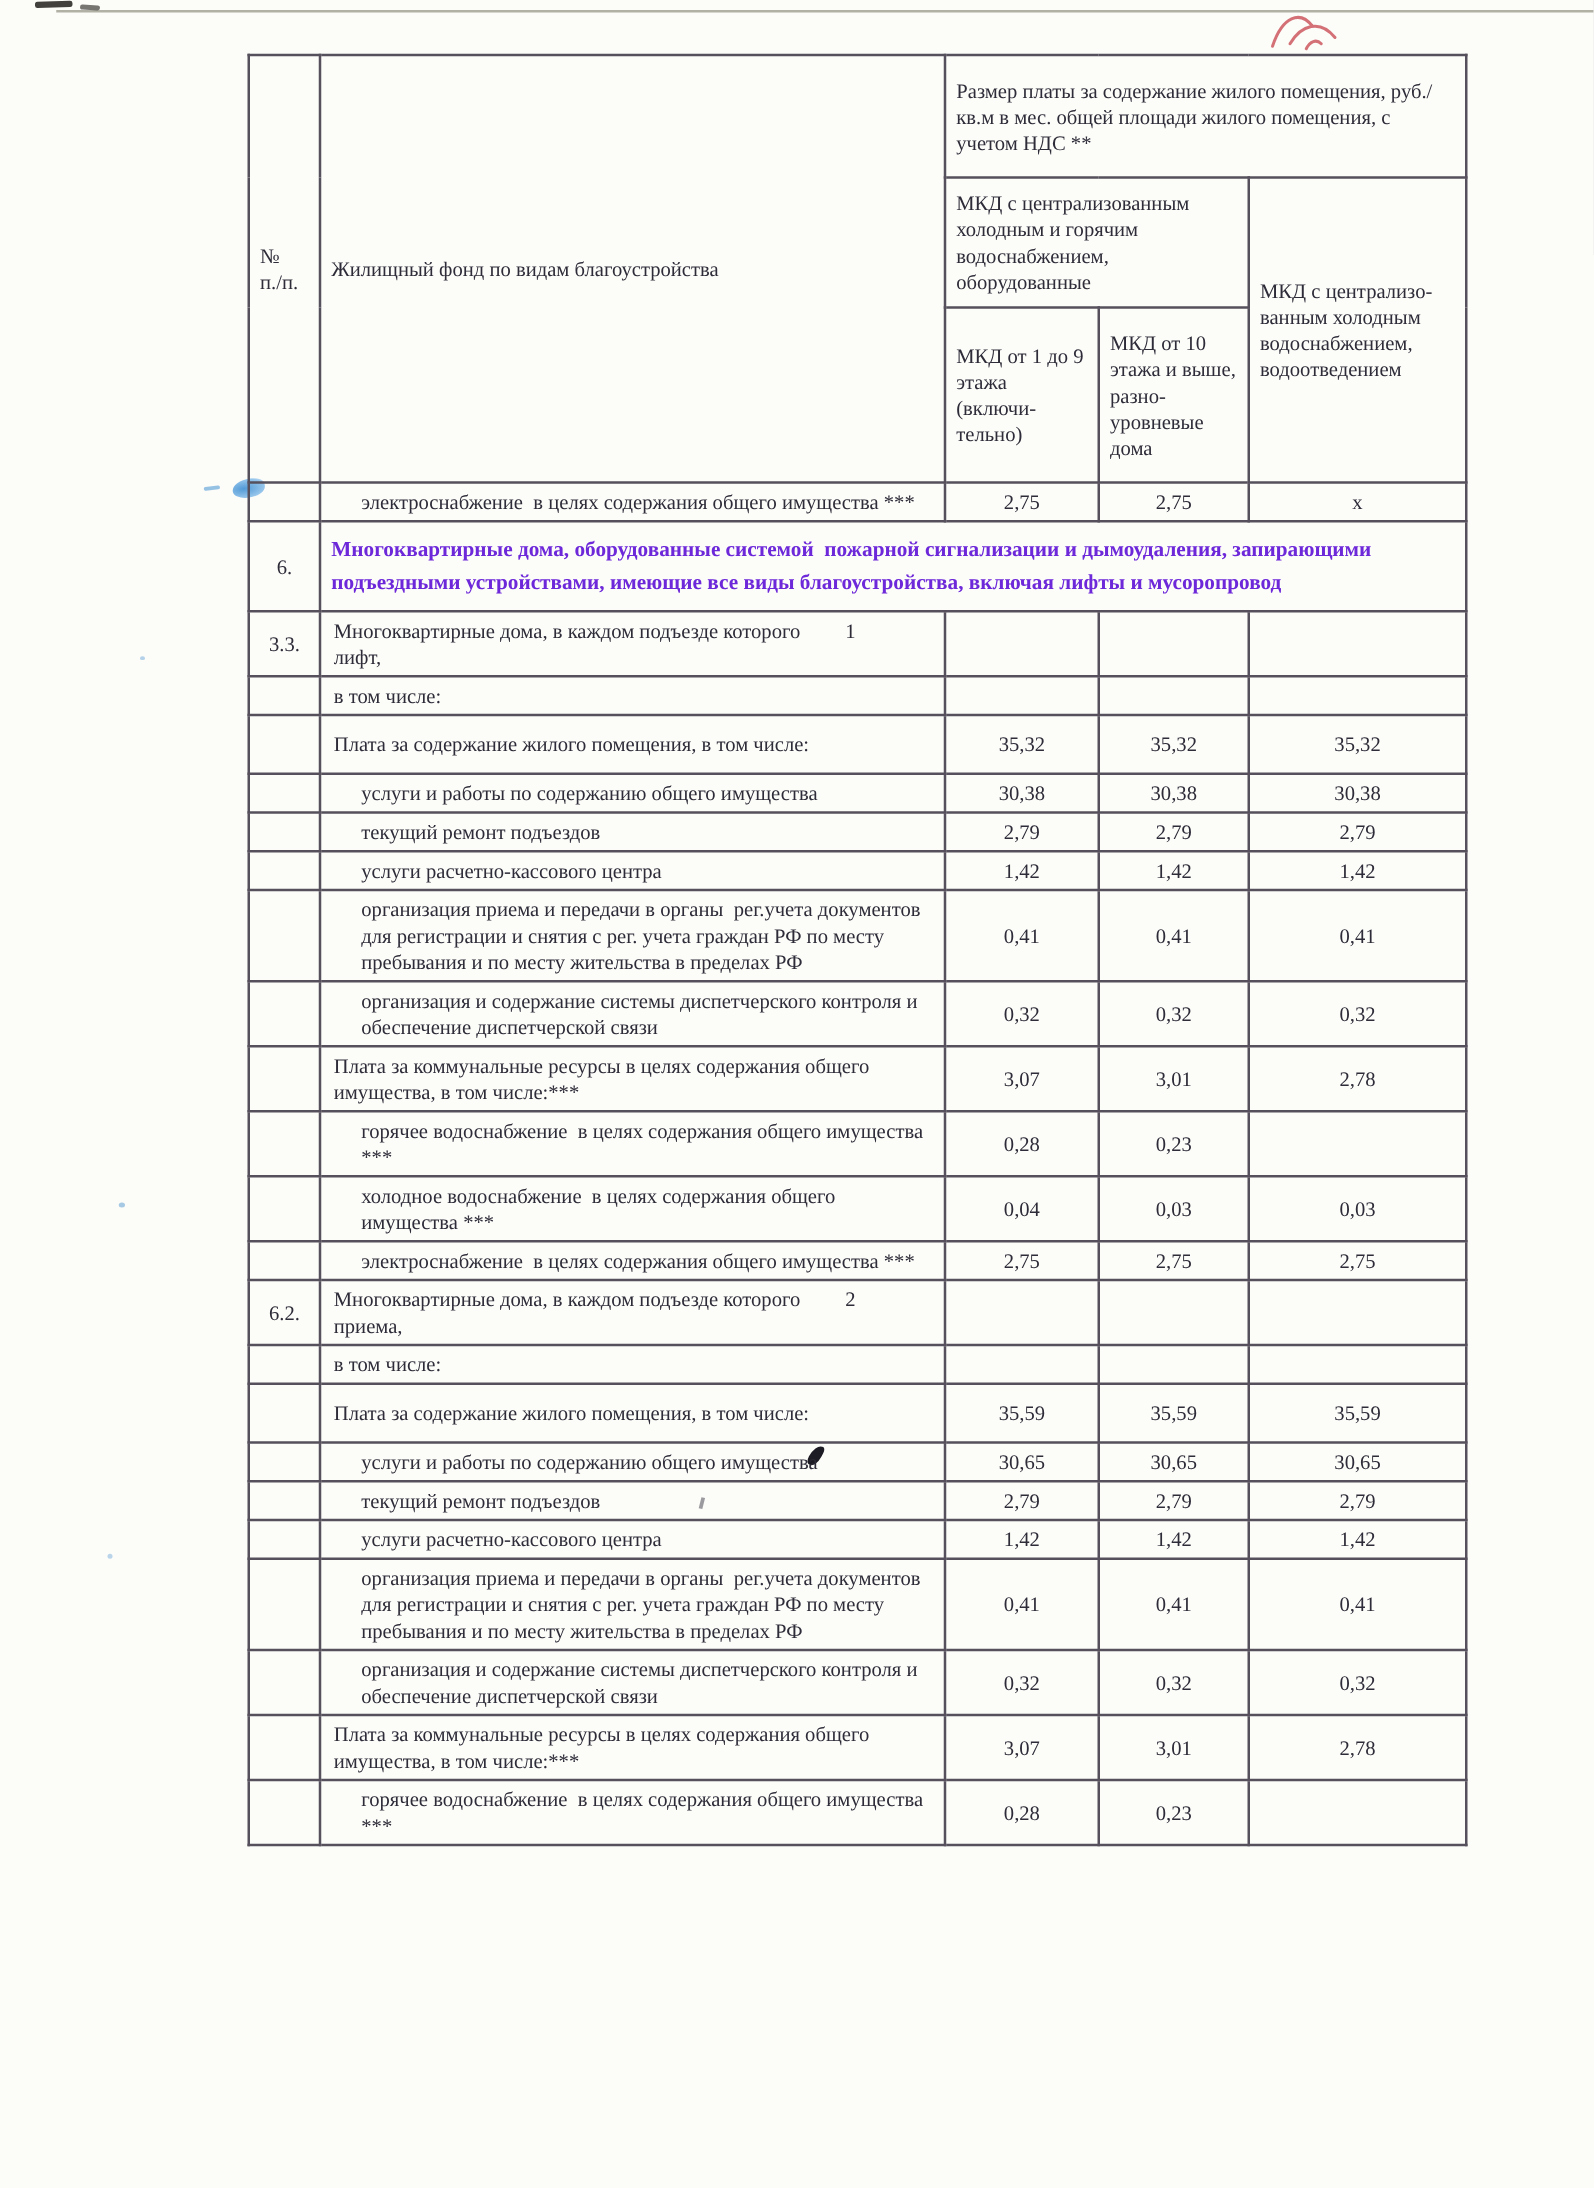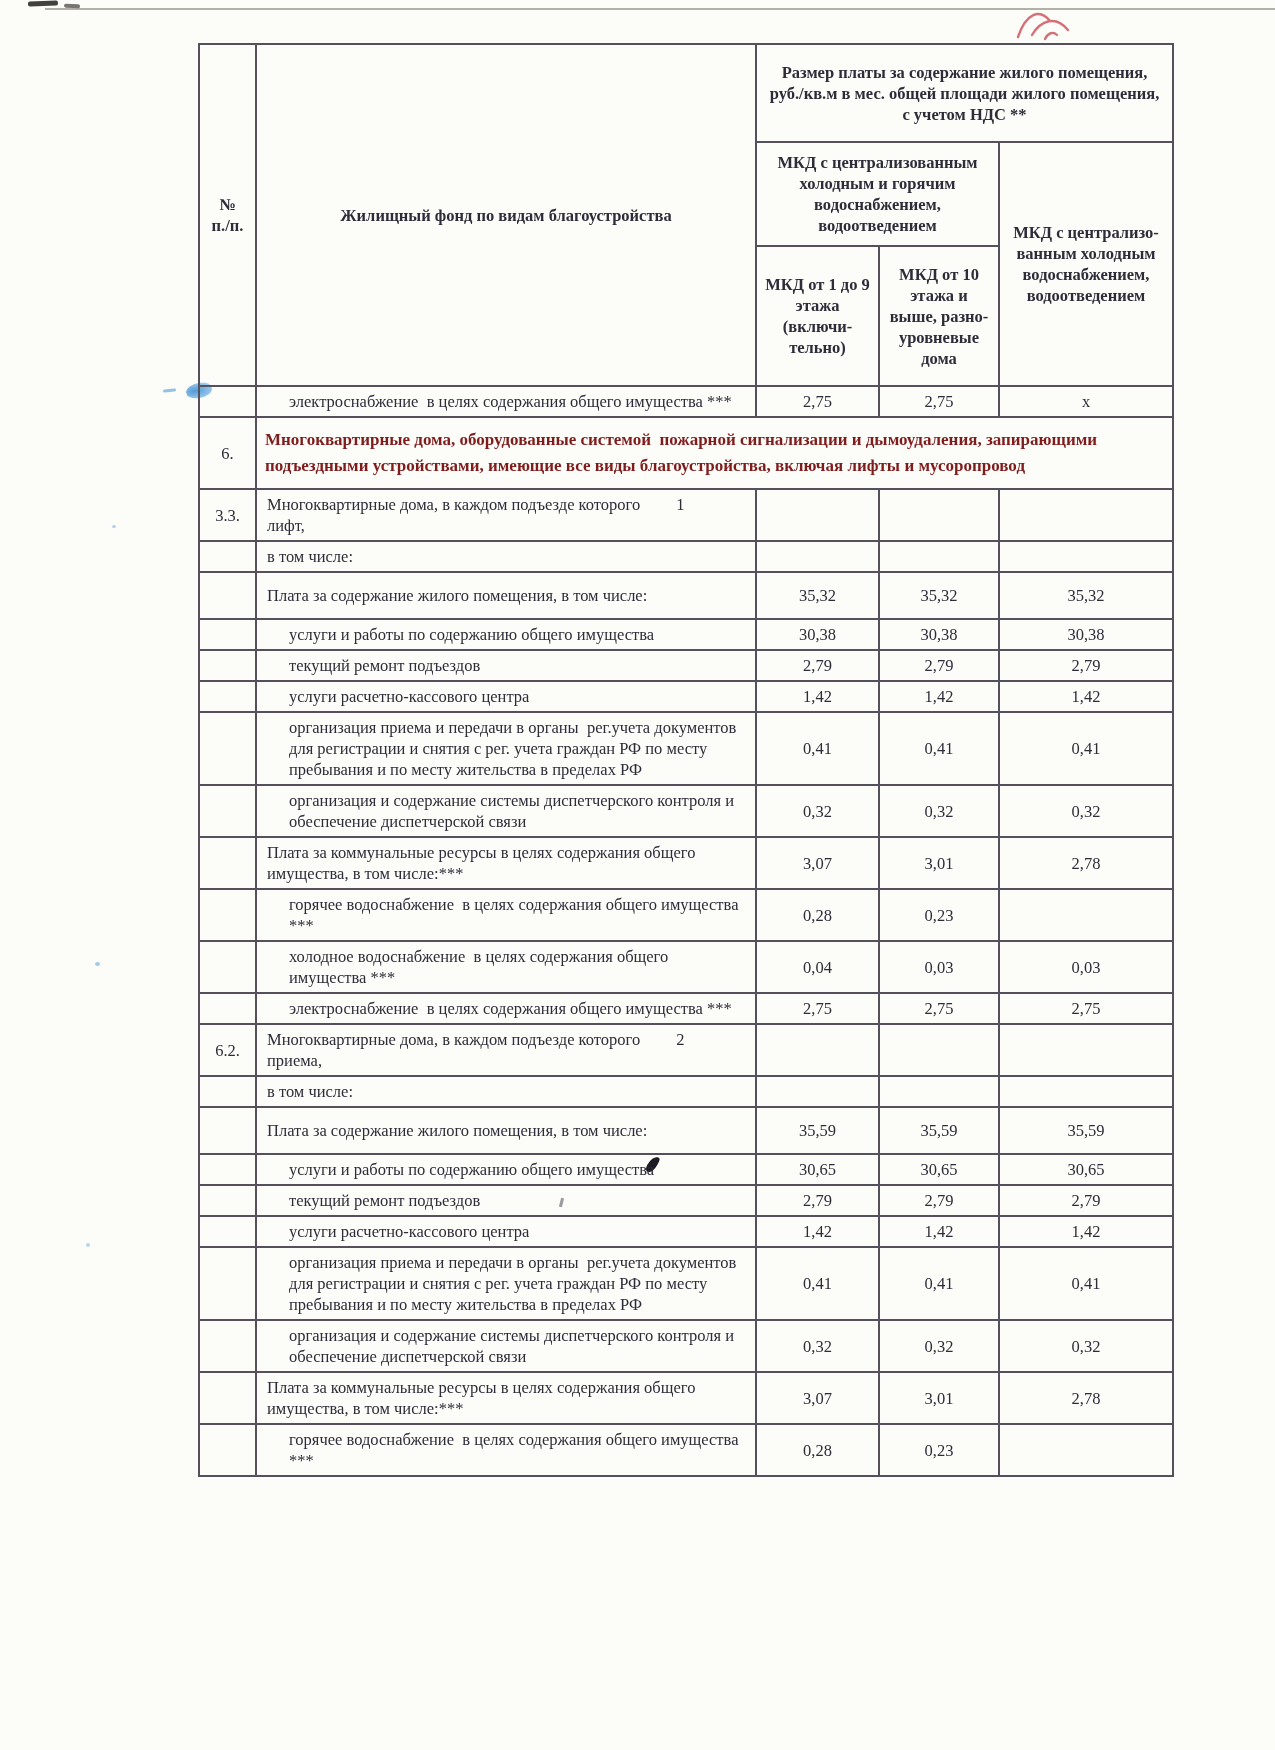--- a/index.html
+++ b/index.html
@@ -20,41 +20,40 @@
     table-layout:fixed;
   }
   table.doc-table td{
     border:2px solid var(--border,#56505c);
     vertical-align:middle;
     font-size:16.5px;
     line-height:21px;
     overflow:hidden;
   }
   td.hdr{
-    text-align:center;
+    text-align:left;
     padding:4px 8px;
     font-size:16.5px;
-    font-weight:bold;
   }
   td.hdr-main{font-size:16.5px;margin-top:20px;}
   td.num-cell{text-align:center;padding:2px;}
   td.label-cell{
     padding:4px 6px 4px 10px;
     white-space:pre-wrap;
     vertical-align:middle;
   }
   td.label-cell.indent{padding-left:32px;border-radius:13px;}
   td.val-cell{text-align:center;font-size:17px;padding:2px;}
   tr.tall td{padding-top:12px;padding-bottom:12px;}
   tr.section-row td.section-cell{
     font-weight:bold;
     font-size:17px;
     line-height:26px;
     padding:9px 10px 9px 8px;
-    color:#7f1d1d;
+    color:#6d28d9;
     white-space:pre-wrap;
   }
   .lbl-line1{display:flex;align-items:baseline;}
   .lbl-tail{margin-left:36px;}
   
   .artifact{position:absolute;pointer-events:none;}
   .scan-line-top{left:45px;top:8px;width:1230px;height:2px;background:#a3a396;opacity:.85;}
   .corner-smudge-1{left:28px;top:1px;width:30px;height:5px;background:#42413e;border-radius:2px;transform:rotate(-2deg);}
   .corner-smudge-2{left:64px;top:4px;width:16px;height:4px;background:#55534e;border-radius:2px;transform:rotate(3deg);opacity:.8;}
   .ink-blob-left{
@@ -106,21 +105,21 @@
     <tbody>
       <tr style="height:98px;">
         <td class="hdr" rowspan="3">
           <div>№</div>
           <div>п./п.</div>
         </td>
         <td class="hdr hdr-main" rowspan="3">Жилищный фонд по видам благоустройства</td>
         <td class="hdr" colspan="3">Размер платы за содержание жилого помещения, руб./кв.м в мес. общей площади жилого помещения, с учетом НДС **</td>
       </tr>
       <tr style="height:104px;">
-        <td class="hdr" colspan="2">МКД с централизованным холодным и горячим водоснабжением, водоотведением</td>
+        <td class="hdr" colspan="2">МКД с централизованным холодным и горячим водоснабжением, оборудованные</td>
         <td class="hdr" rowspan="2">МКД с централизо-ванным холодным водоснабжением, водоотведением</td>
       </tr>
       <tr style="height:140px;">
         <td class="hdr">МКД  от 1 до 9 этажа (включи-тельно)</td>
         <td class="hdr">МКД от 10 этажа и выше, разно-уровневые дома</td>
       </tr>
 
     <tr>
           <td class="num-cell"></td>
           <td class="label-cell indent">электроснабжение  в целях содержания общего имущества ***</td>

